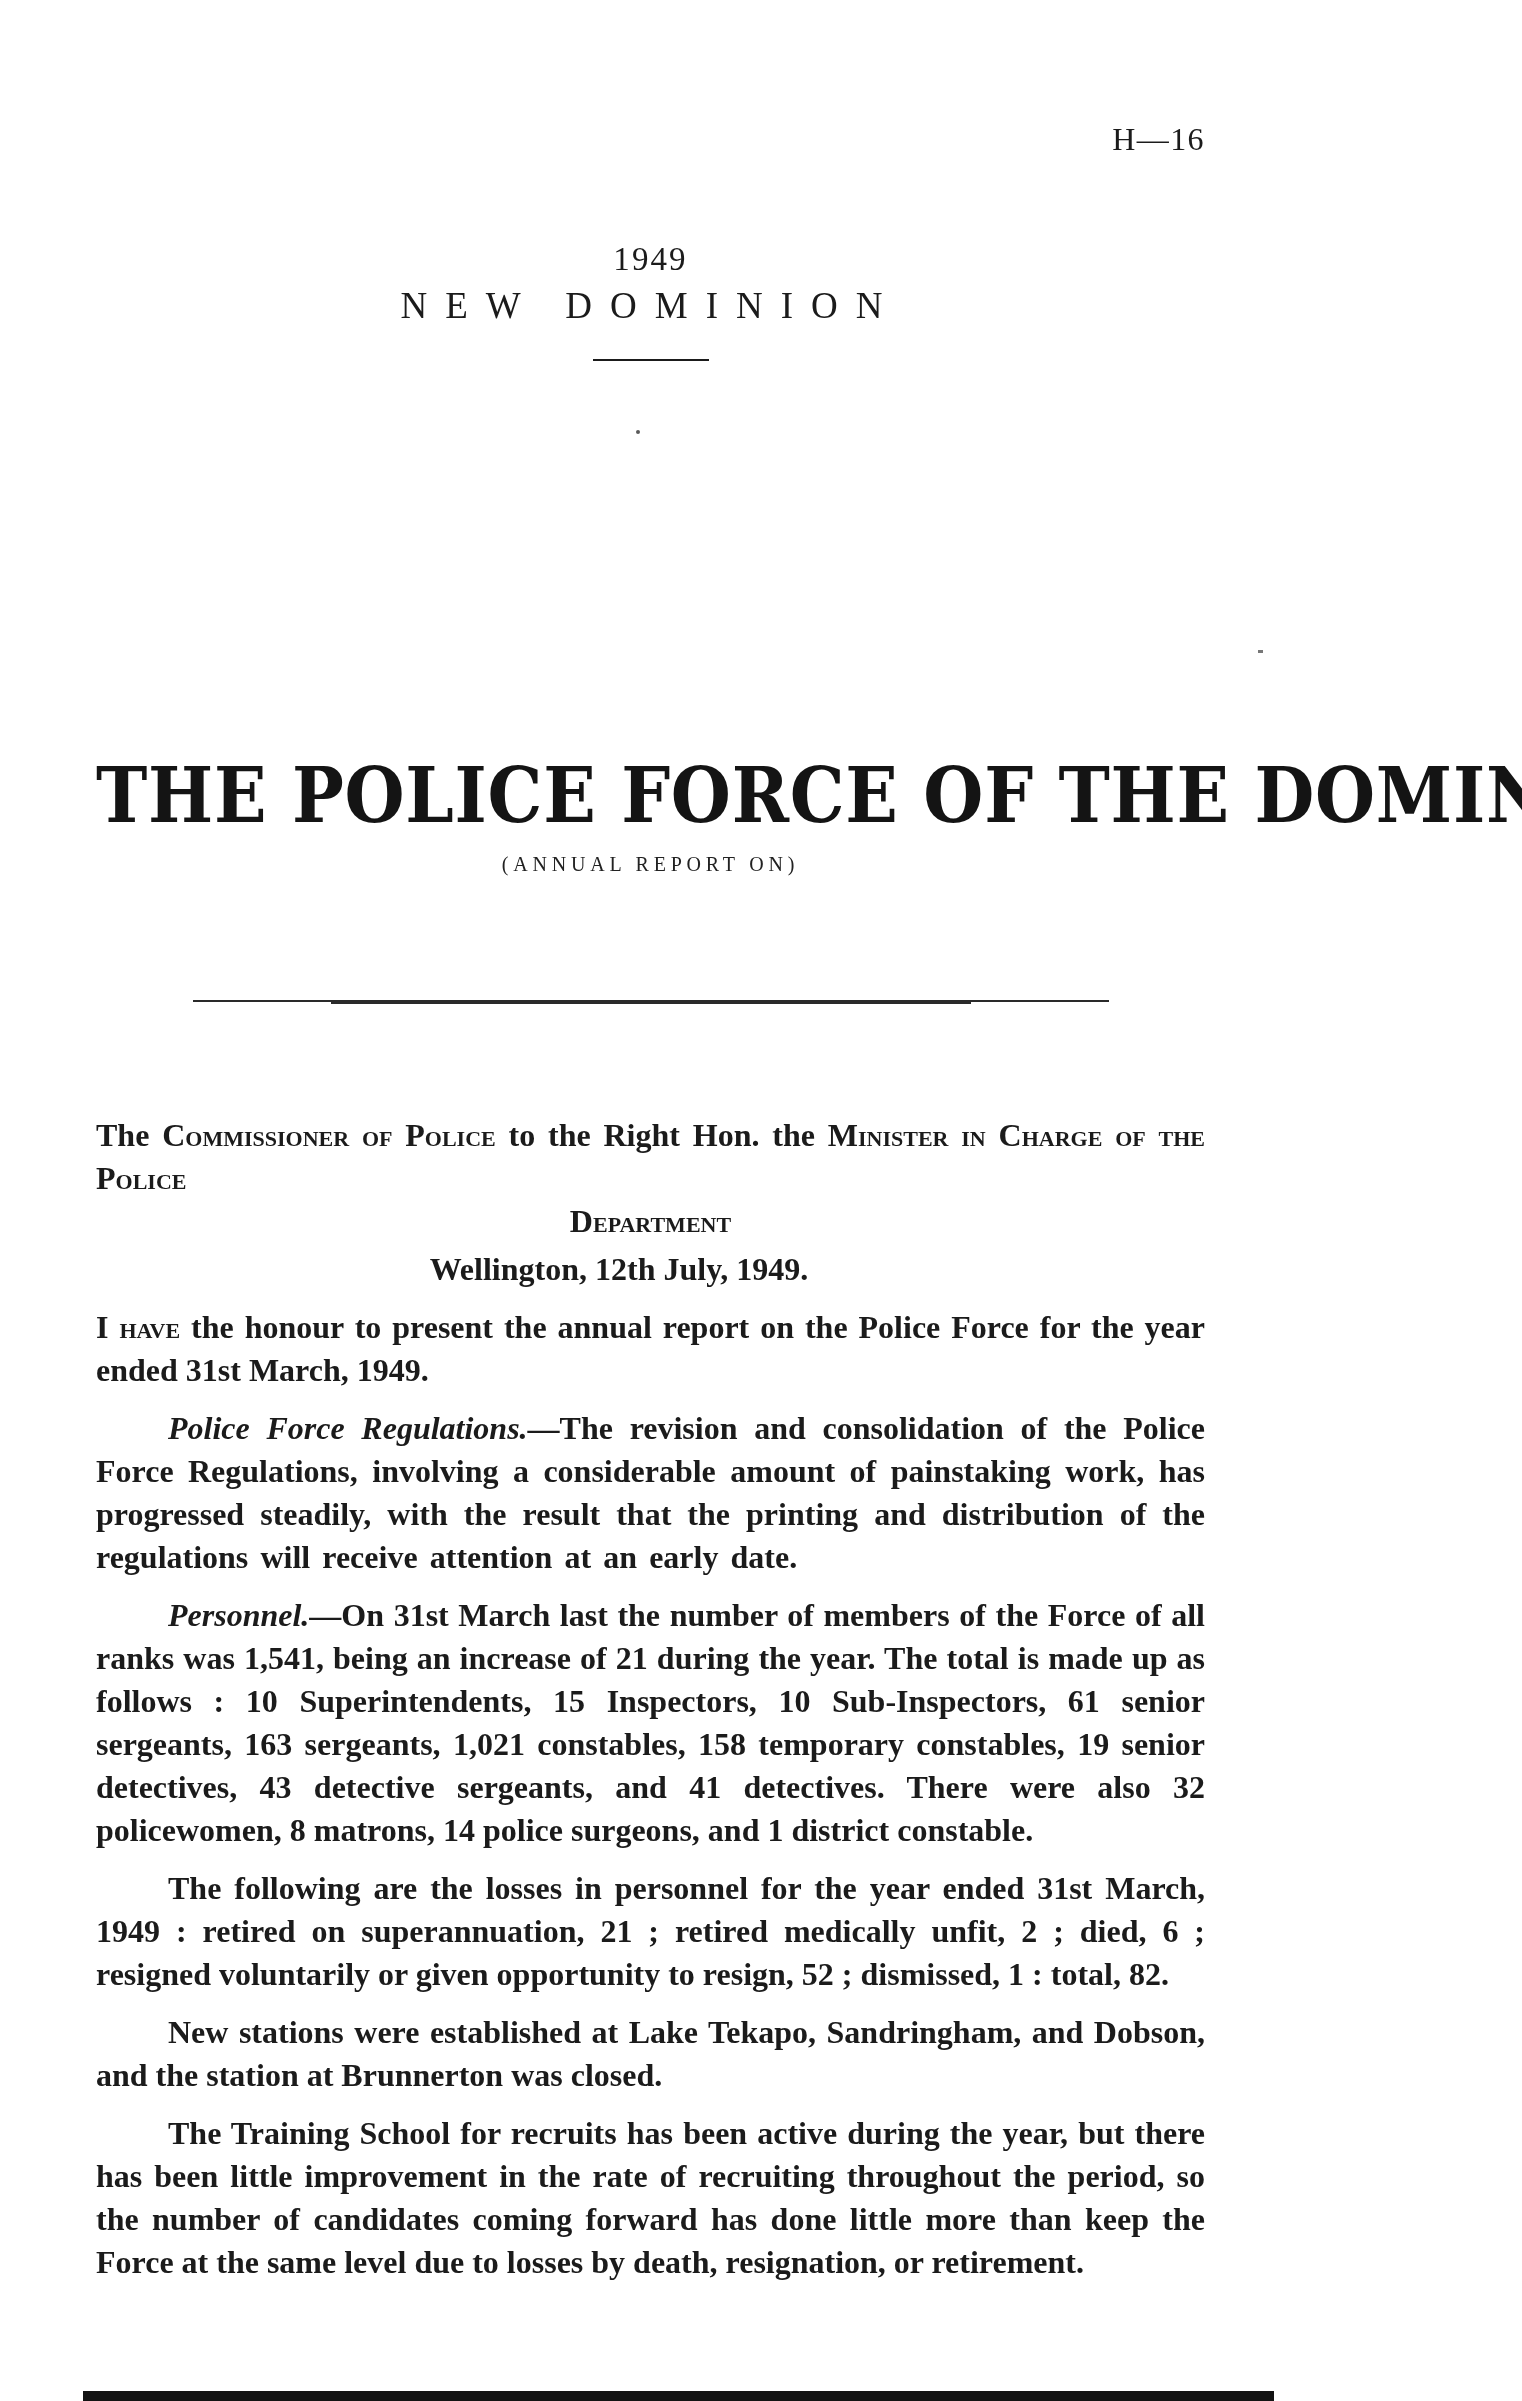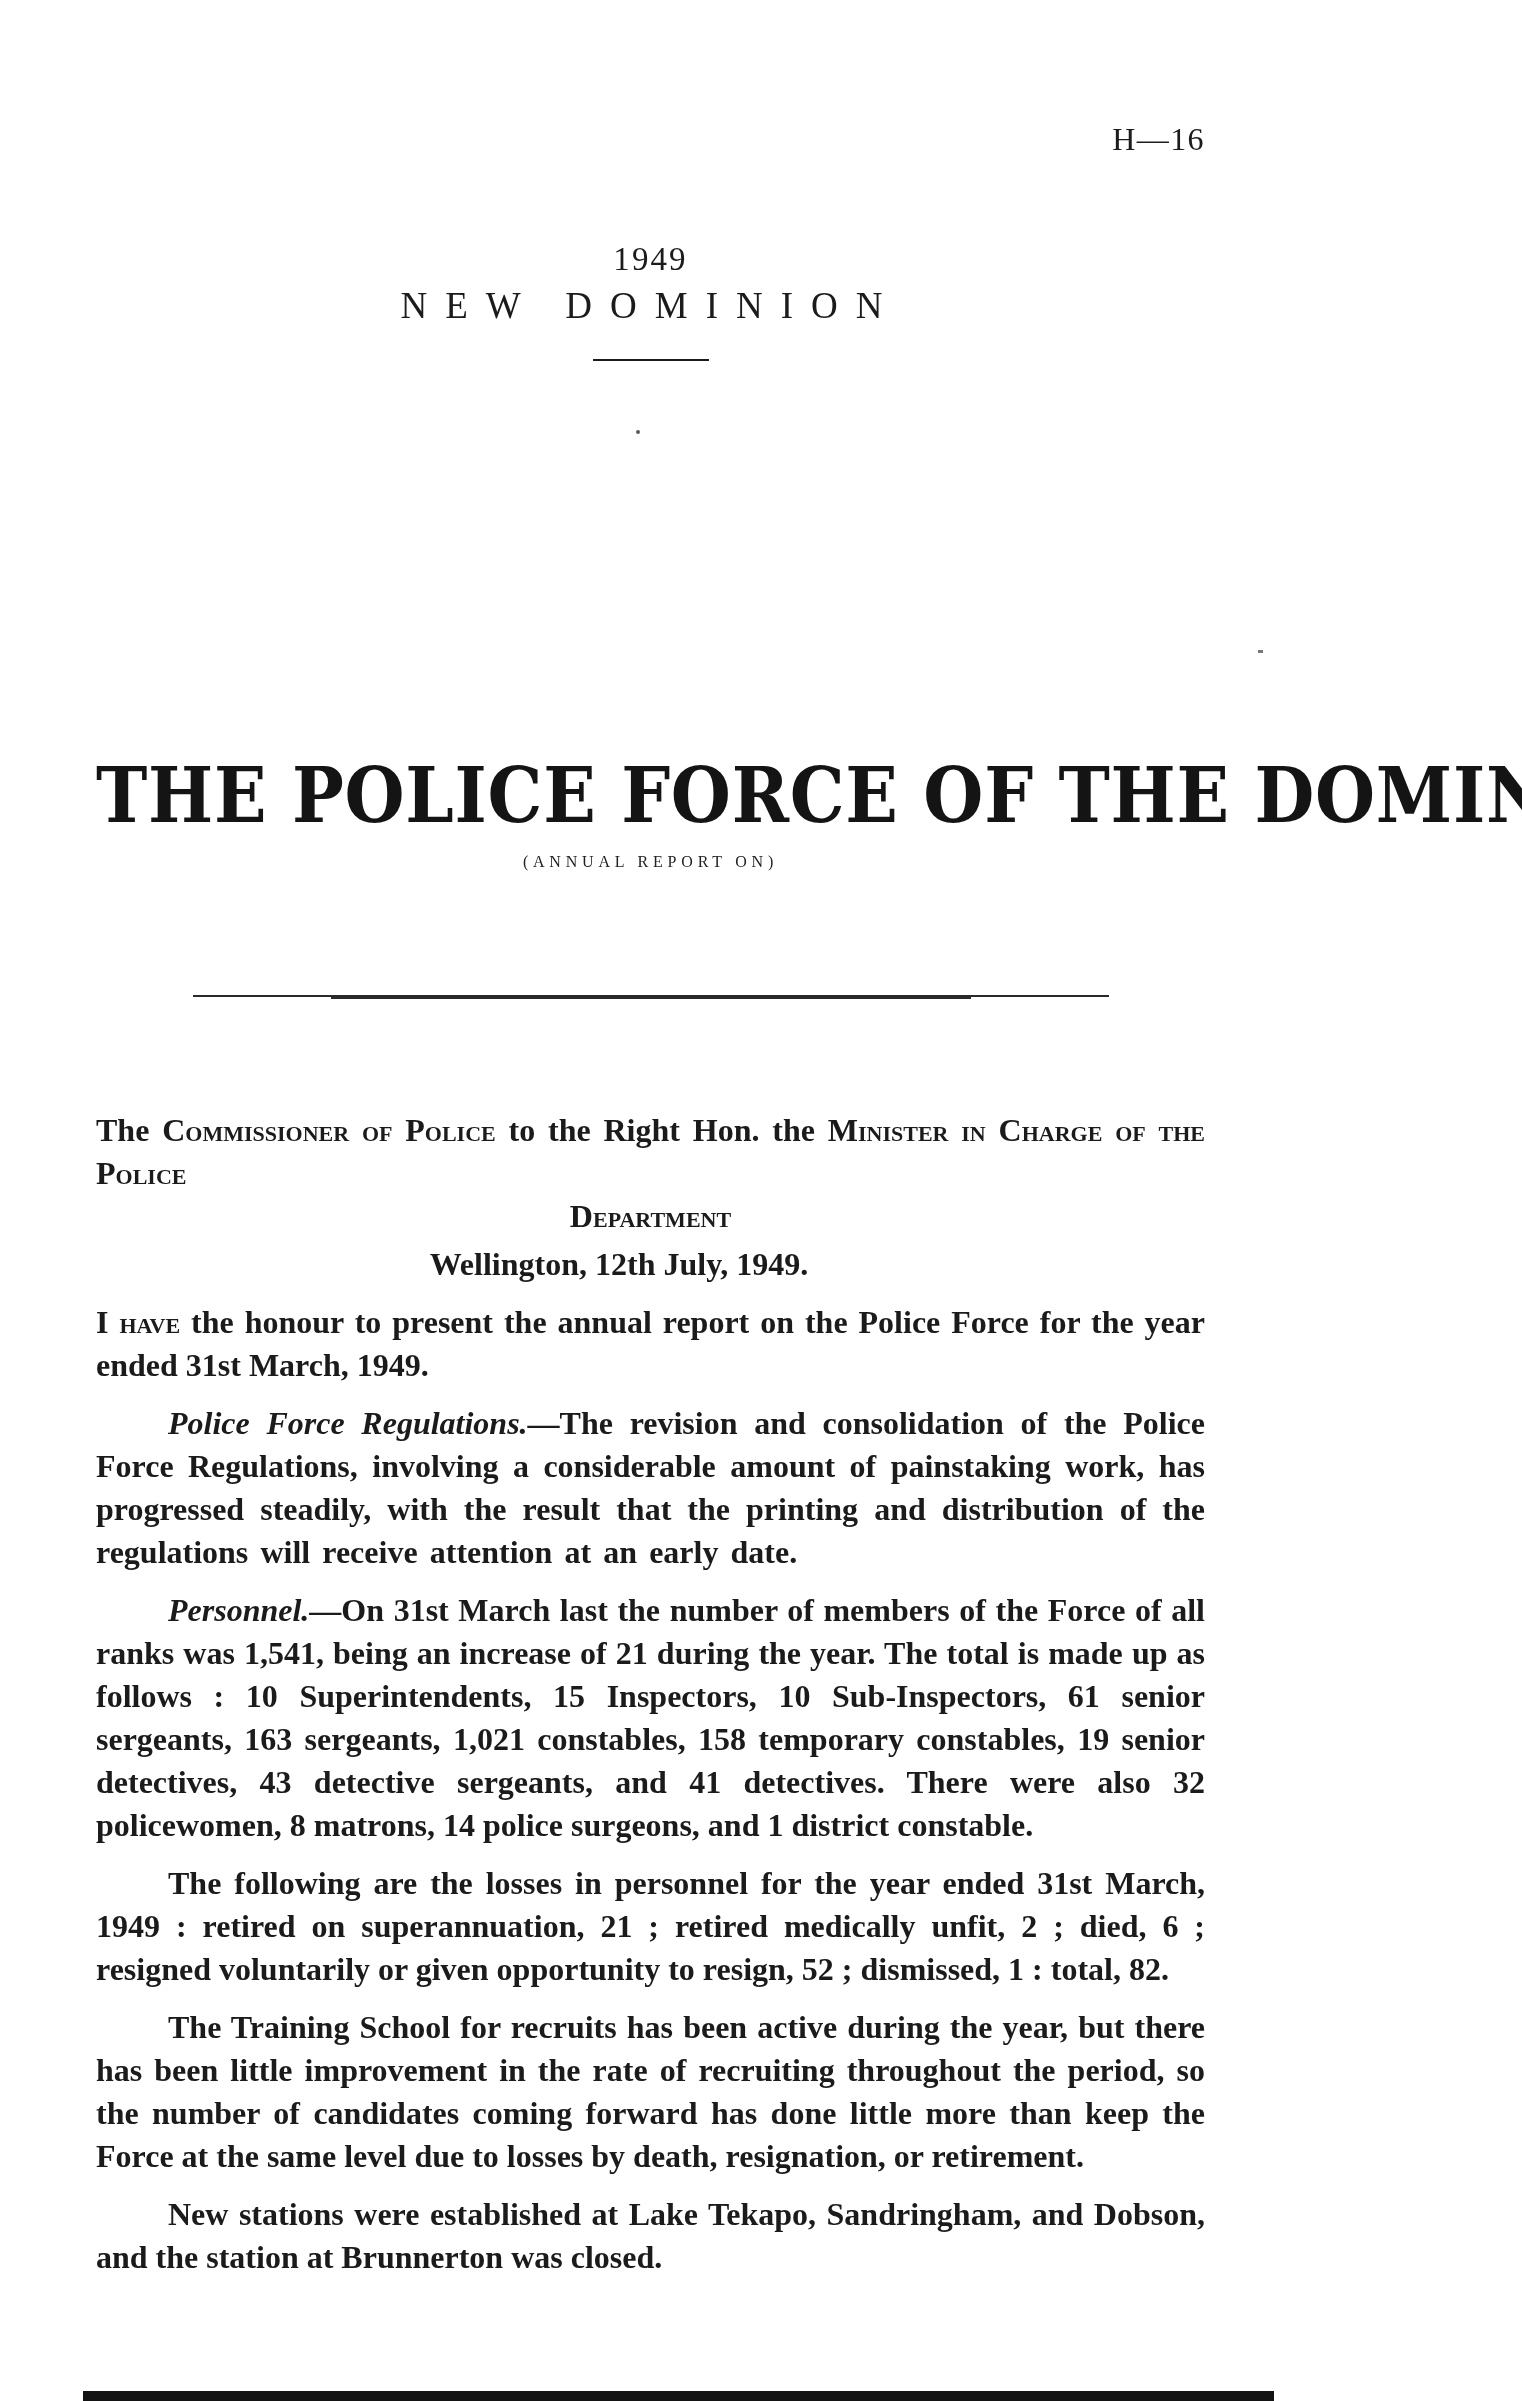--- a/index.html
+++ b/index.html
@@ -48,21 +48,21 @@
     font-weight: 700;
     font-size: 69px;
     letter-spacing: 0.7px;
     white-space: nowrap;
     transform: scaleY(1.12);
     transform-origin: center;
     color: #141414;
   }
   .main-subtitle {
     text-align: center;
-    font-size: 16px;
+    font-size: 20px;
     letter-spacing: 4.8px;
     margin-top: 18px;
     color: #222;
   }
   .presented-block {
     margin-top: 124px;
     text-align: center;
   }
   .rule-top {
     width: 916px;
@@ -168,23 +168,23 @@
     <div class="dateline">Wellington, 12th July, 1949.</div>
 
     <p class="body-para no-indent"><span>I </span><span class="sc">have</span><span> the honour to present the annual report on the Police Force for the year ended 31st March, 1949.</span></p>
 
     <p class="body-para indent word-sp"><span class="italic">Police Force Regulations.</span><span>—The revision and consolidation of the Police Force Regulations, involving a considerable amount of painstaking work, has progressed steadily, with the result that the printing and distribution of the regulations will receive attention at an early date.</span></p>
 
     <p class="body-para indent"><span class="italic">Personnel.</span><span>—On 31st March last the number of members of the Force of all ranks was 1,541, being an increase of 21 during the year.  The total is made up as follows : 10 Superintendents, 15 Inspectors, 10 Sub-Inspectors, 61 senior sergeants, 163 sergeants, 1,021 constables, 158 temporary constables, 19 senior detectives, 43 detective sergeants, and 41 detectives.  There were also 32 policewomen, 8 matrons, 14 police surgeons, and 1 district constable.</span></p>
 
     <p class="body-para indent"><span>The following are the losses in personnel for the year ended 31st March, 1949 : retired on superannuation, 21 ;  retired medically unfit, 2 ;  died, 6 ;  resigned voluntarily or given opportunity to resign, 52 ;  dismissed, 1 :  total, 82.</span></p>
 
+    <p class="body-para indent"><span>New stations were established at Lake Tekapo, Sandringham, and Dobson, and the station at Brunnerton was closed.</span></p>
+
     <p class="body-para indent"><span>The Training School for recruits has been active during the year, but there has been little improvement in the rate of recruiting throughout the period, so the number of candidates coming forward has done little more than keep the Force at the same level due to losses by death, resignation, or retirement.</span></p>
-
-    <p class="body-para indent"><span>New stations were established at Lake Tekapo, Sandringham, and Dobson, and the station at Brunnerton was closed.</span></p>
 
   </div>
 
   <div class="scan-artifact-edge-mark"></div>
   <div class="scan-artifact-bottom-bar"></div>
 
 </div>
 
 
 </body></html>

